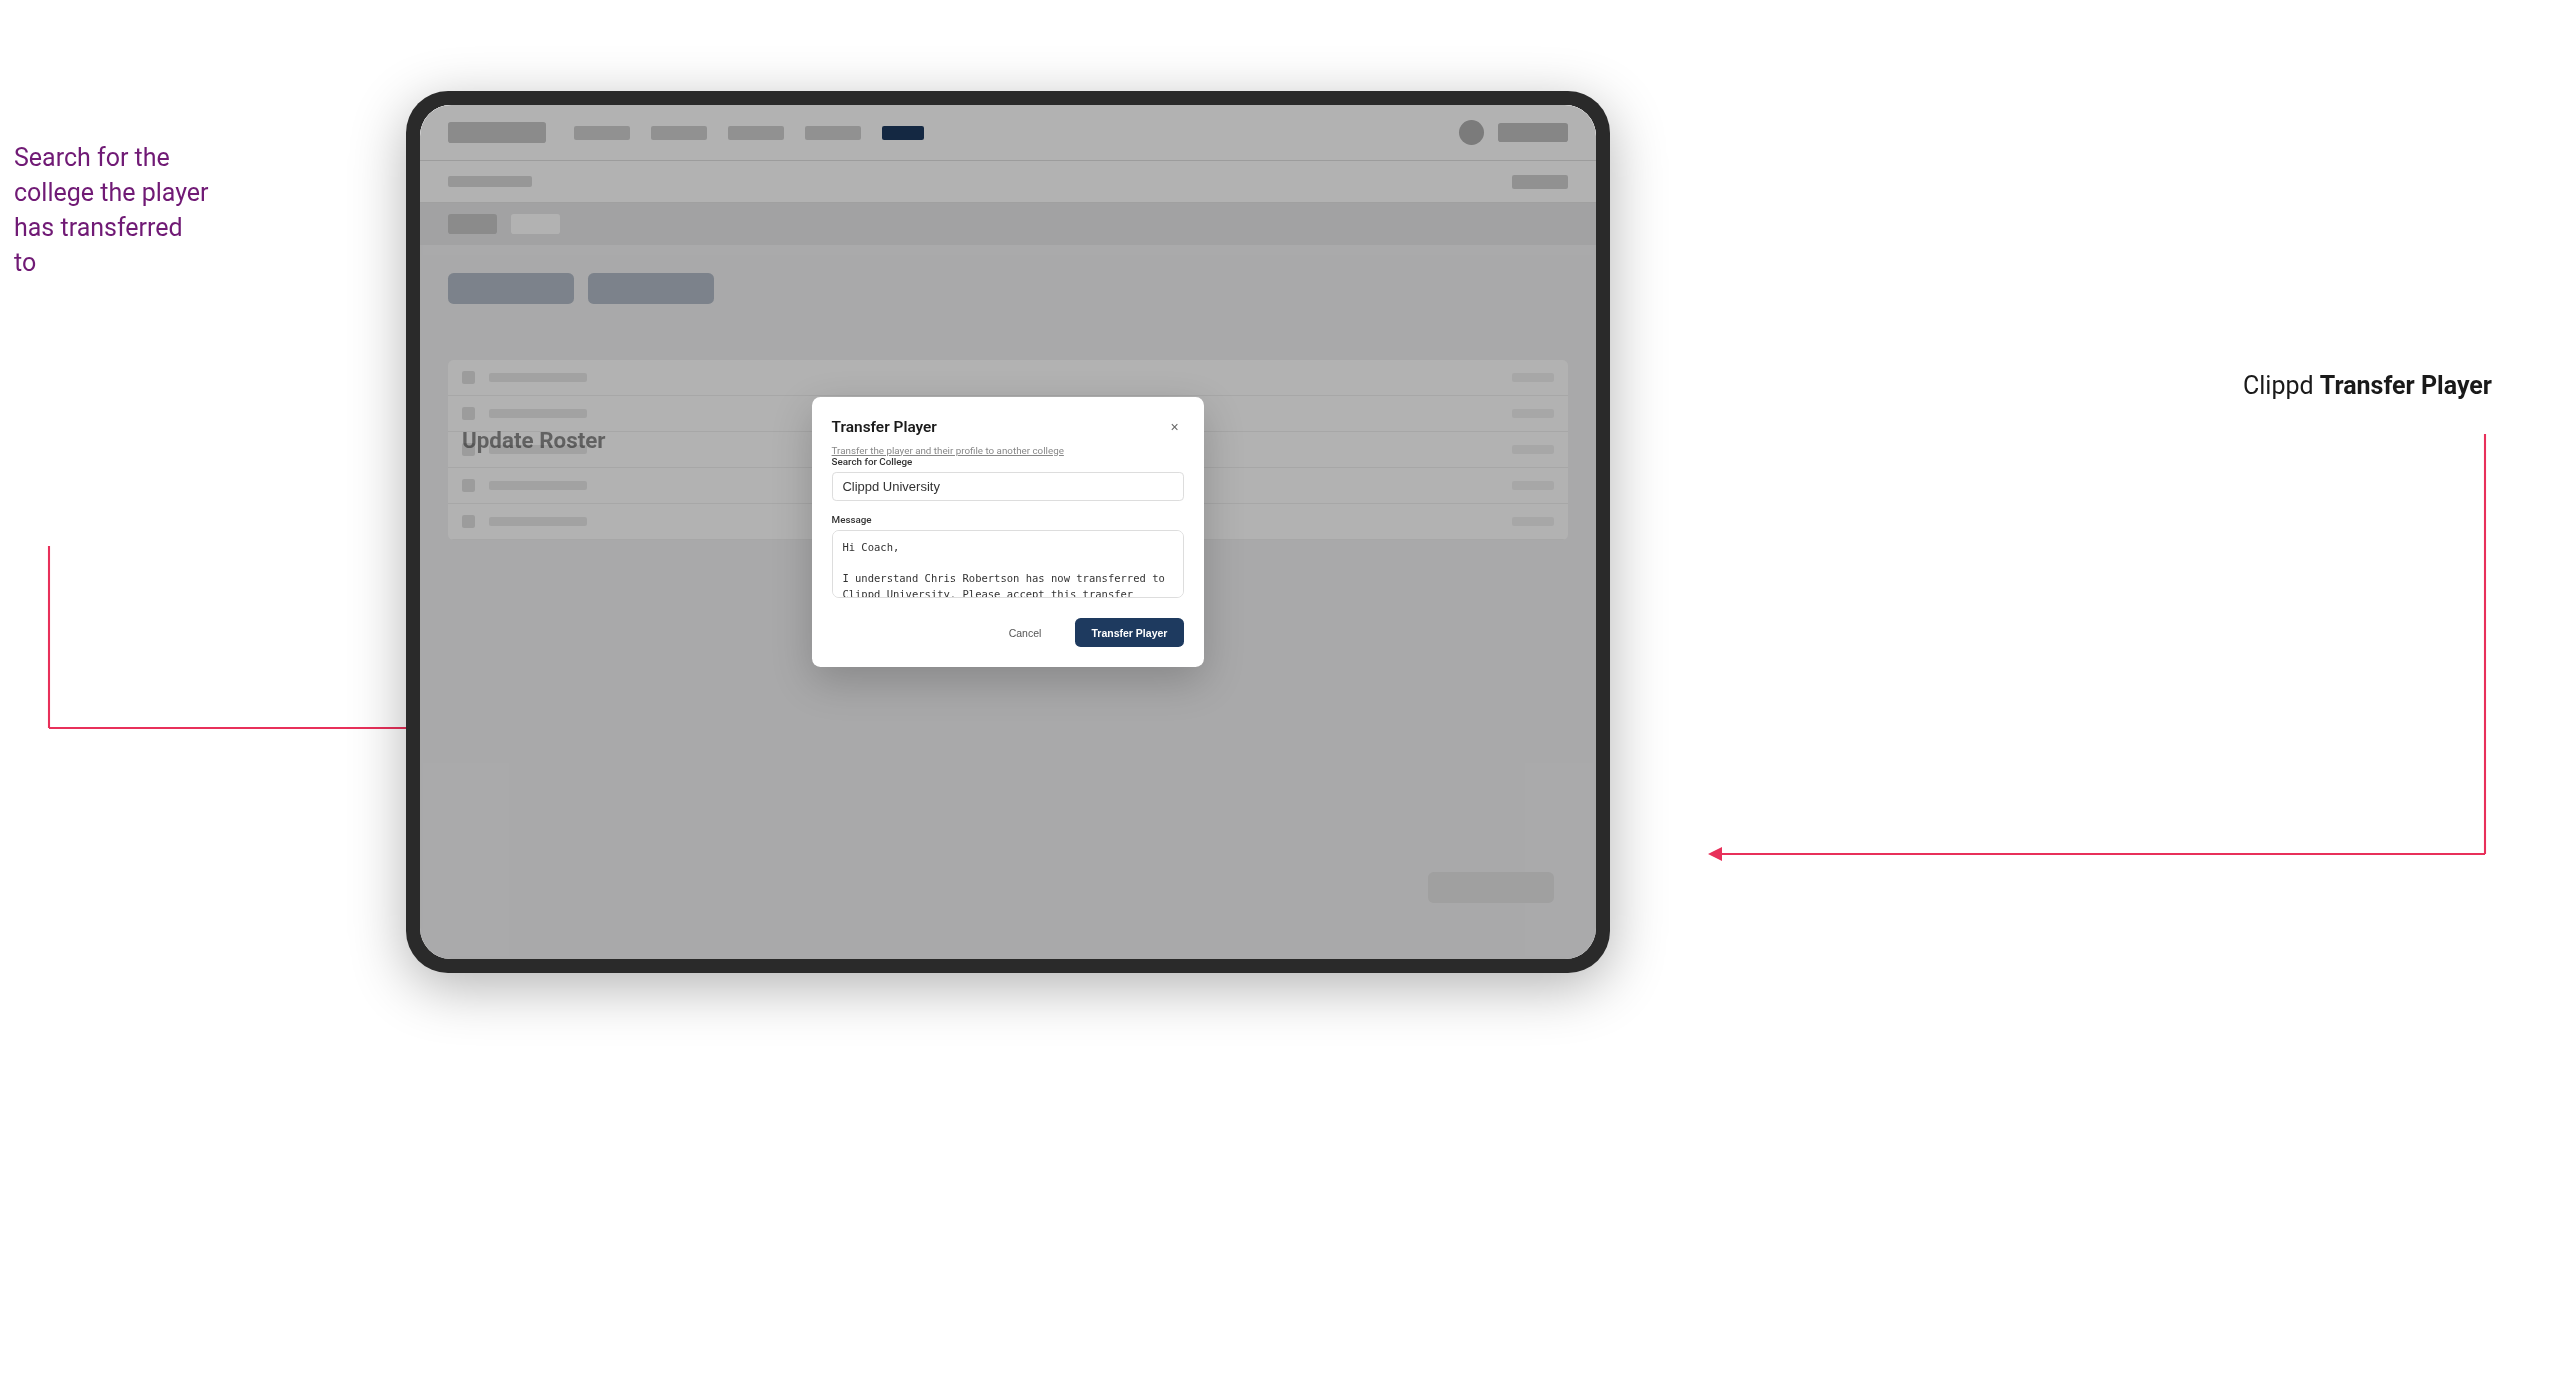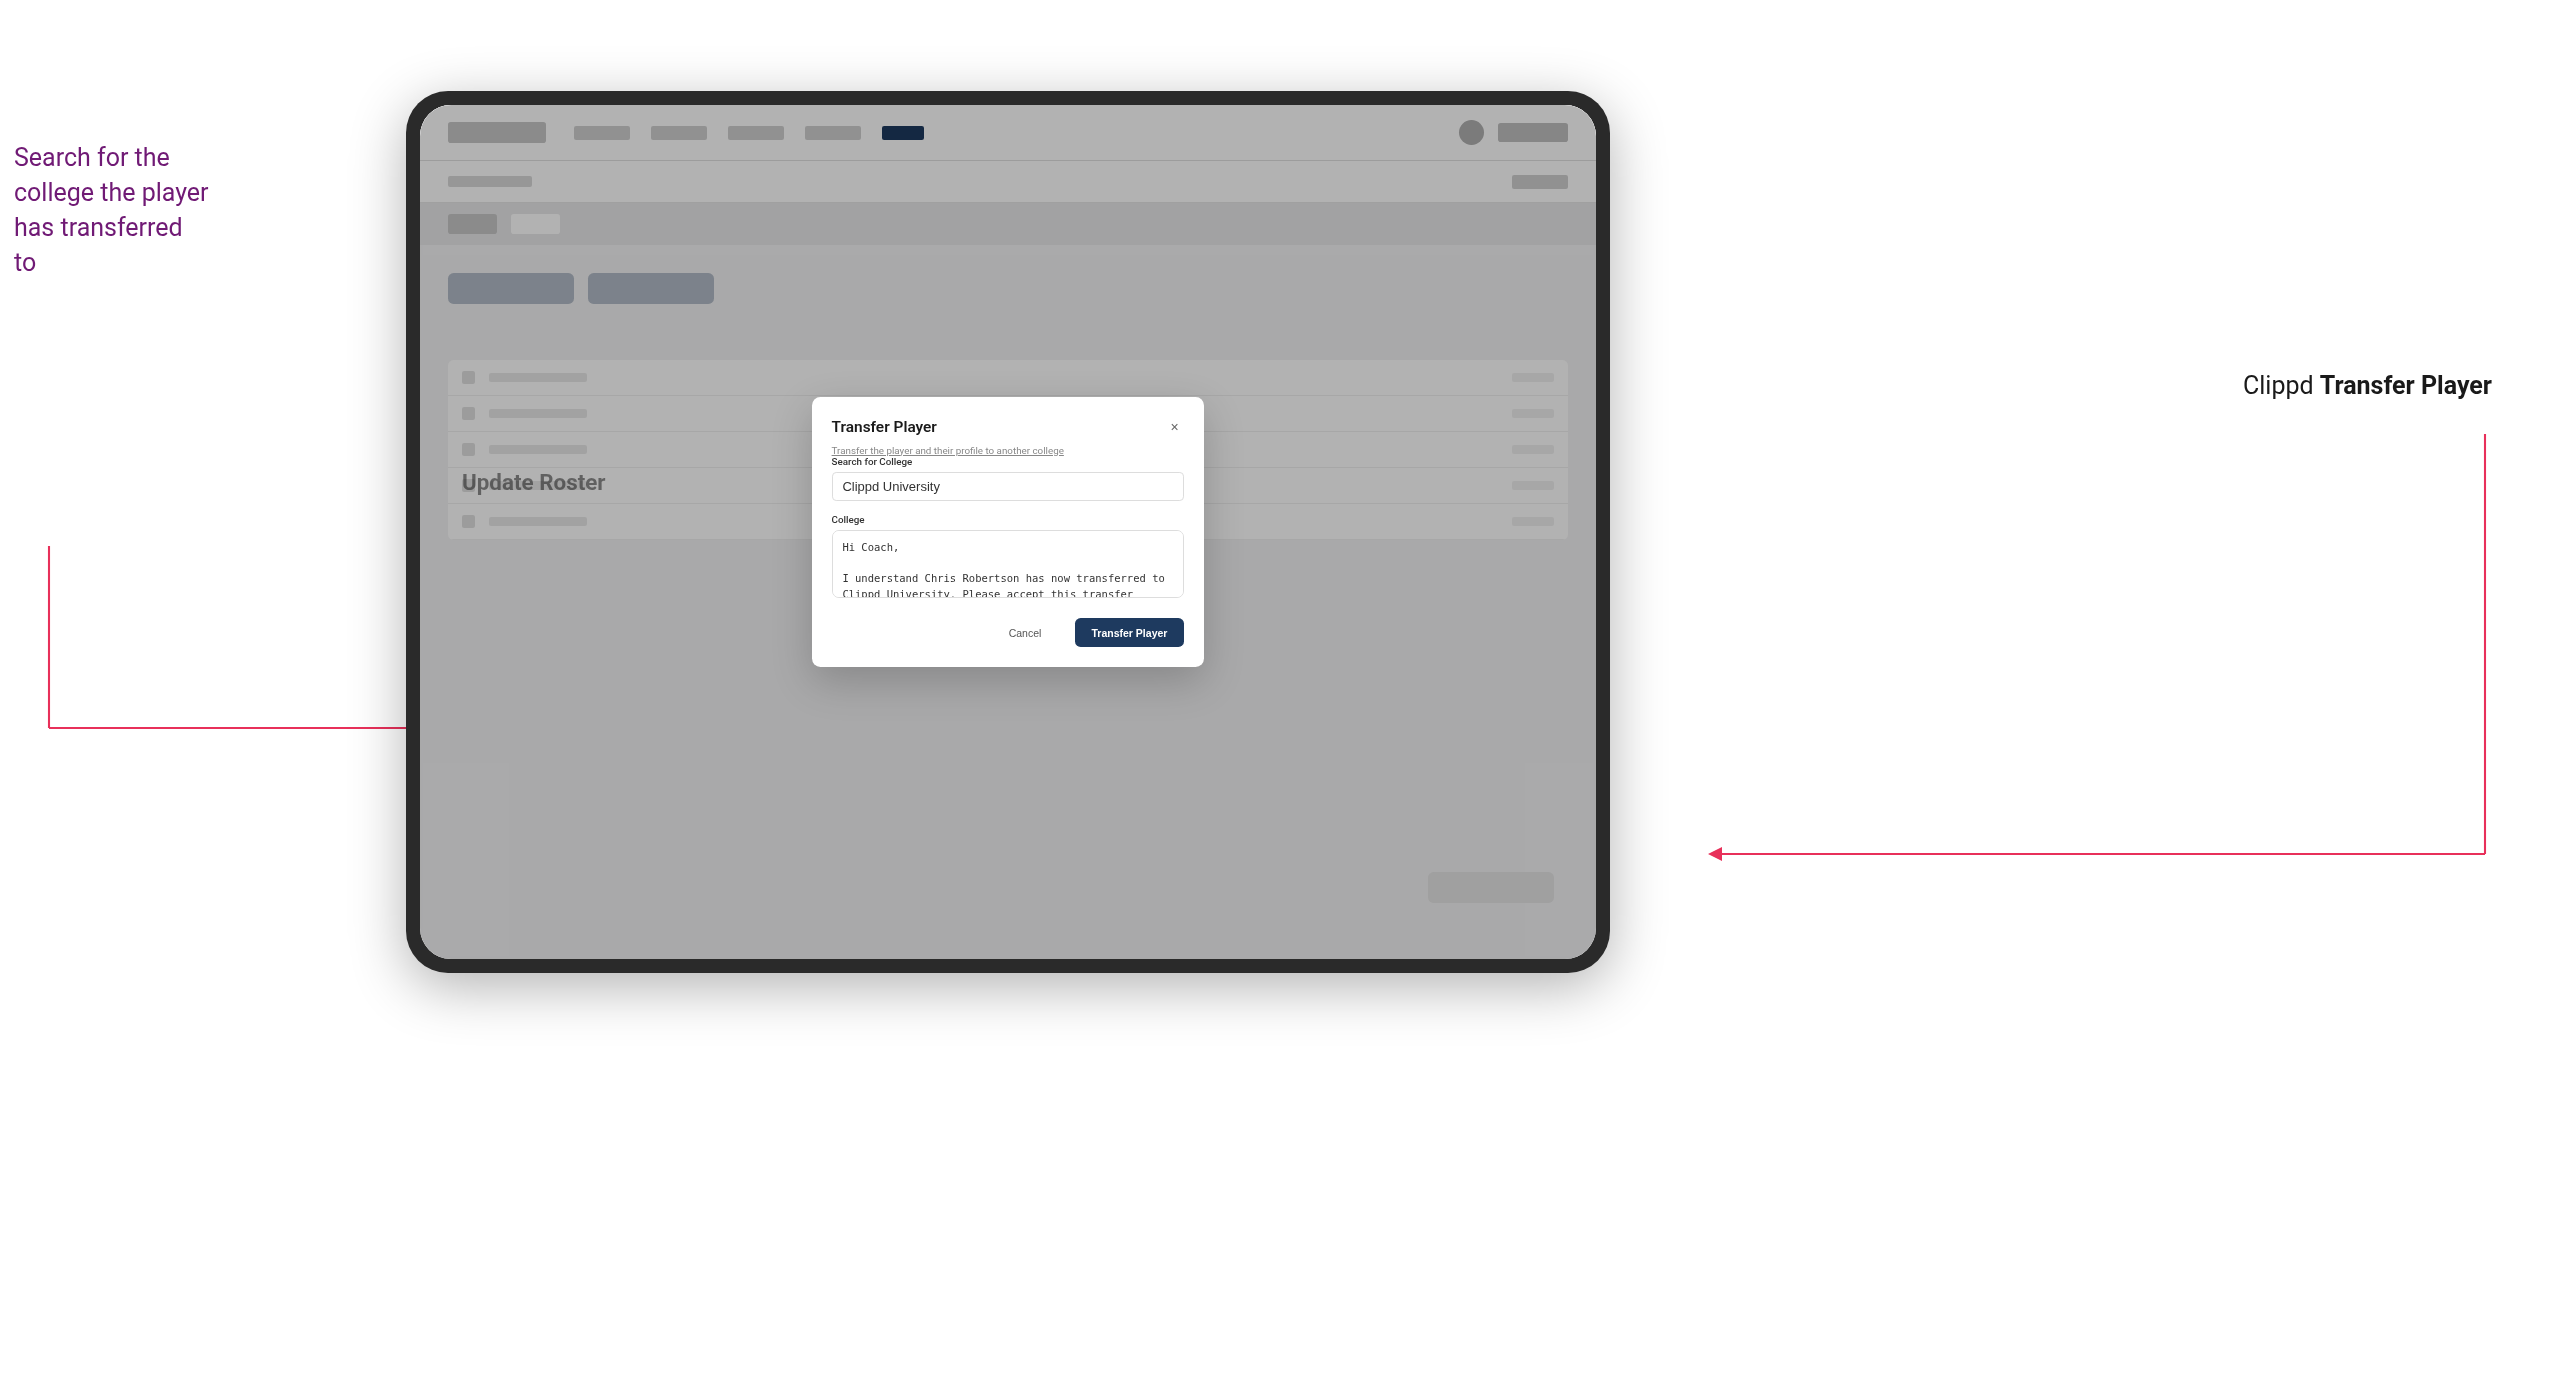--- a/index.html
+++ b/index.html
@@ -372,21 +372,20 @@
 
     
     .update-roster-title {
       position: absolute;
       top: 182px;
       left: 42px;
       font-size: 22.4px;
       font-weight: 700;
       color: #1a1a1a;
       opacity: 0.5;
-      margin-top: 42px;
     }
 
     
     .bottom-btn {
       position: absolute;
       bottom: 56px;
       right: 42px;
       width: 126px;
       height: 31px;
       background: #d0d0d0;
@@ -510,21 +509,21 @@
         </div>
 
         
         <p class="modal-subtitle">Transfer the player and their profile to another college</p>
 
         
         <label class="form-label">Search for College</label>
         <input class="form-input" type="text" value="Clippd University" style="">
 
         
-        <label class="form-label">College</label>
+        <label class="form-label">Message</label>
         <textarea class="form-textarea" style="">Hi Coach,
 
 I understand Chris Robertson has now transferred to Clippd University. Please accept this transfer request when you can.</textarea>
 
         
         <div class="modal-footer">
           <button class="btn-cancel">Cancel</button>
           <button class="btn-transfer">Transfer Player</button>
         </div>
 

